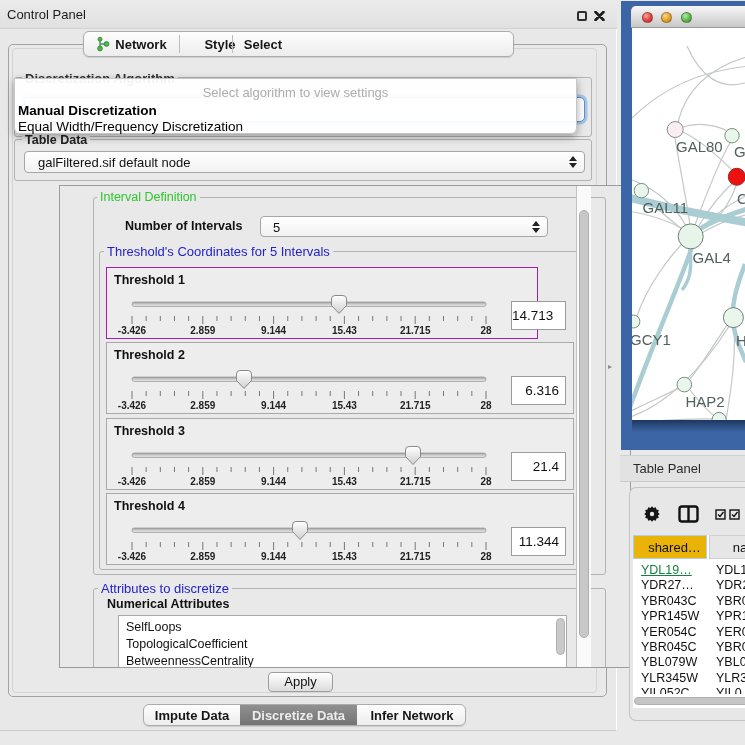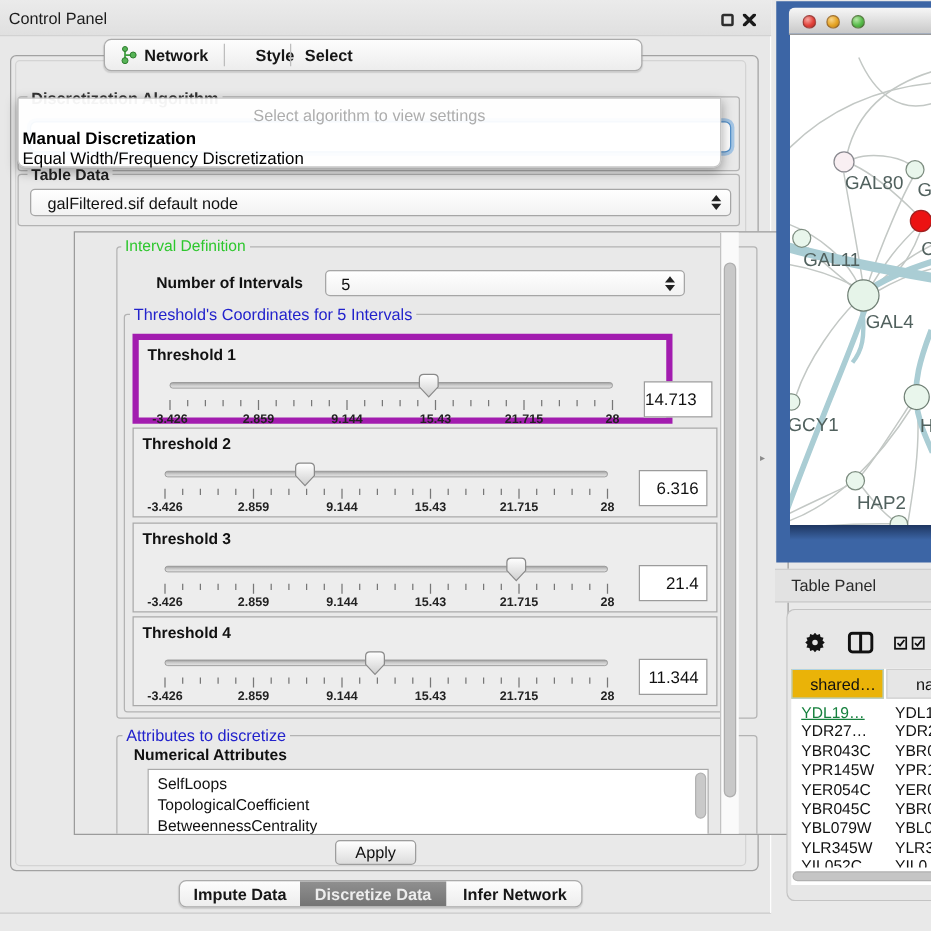--- a/index.html
+++ b/index.html
@@ -67,21 +67,21 @@
         <linearGradient id="thg" x1="0" y1="0" x2="0" y2="1">
           <stop offset="0" stop-color="#ffffff"></stop>
           <stop offset="1" stop-color="#cfcfcf"></stop>
         </linearGradient>
         <linearGradient id="trg" x1="0" y1="0" x2="0" y2="1">
           <stop offset="0" stop-color="#9d9d9d"></stop>
           <stop offset="0.45" stop-color="#c9c9c9"></stop>
           <stop offset="1" stop-color="#e8e8e8"></stop>
         </linearGradient>
       </defs>
-    </svg><div class="a" style="left:46px;top:81px;width:432px;height:72px;border:5px solid #a21caf;background:#ededed;">
+    </svg><div class="a" style="left:46px;top:81px;width:432px;height:72px;border:1px solid #a21caf;background:#ededed;">
       <div style="position:absolute;left:7px;top:5px;font-size:12.5px;font-weight:bold;color:#111;">Threshold 1</div>
       <svg style="position:absolute;left:0px;top:24px;" width="420" height="46" viewBox="0 0 420 46">
         <rect x="25" y="10" width="354" height="4.5" rx="2.2" fill="url(#trg)" stroke="#969696" stroke-width="0.7"></rect>
         <path d="M25.00,24 v8 M39.16,24 v5 M53.32,24 v5 M67.48,24 v5 M81.64,24 v5 M95.80,24 v8 M109.96,24 v5 M124.12,24 v5 M138.28,24 v5 M152.44,24 v5 M166.60,24 v8 M180.76,24 v5 M194.92,24 v5 M209.08,24 v5 M223.24,24 v5 M237.40,24 v8 M251.56,24 v5 M265.72,24 v5 M279.88,24 v5 M294.04,24 v5 M308.20,24 v8 M322.36,24 v5 M336.52,24 v5 M350.68,24 v5 M364.84,24 v5 M379.00,24 v8" stroke="#777" stroke-width="1"></path>
         <text x="25.00" y="42" font-size="10" font-weight="bold" fill="#222" text-anchor="middle" font-family="Liberation Sans">-3.426</text>
         <text x="95.80" y="42" font-size="10" font-weight="bold" fill="#222" text-anchor="middle" font-family="Liberation Sans">2.859</text>
         <text x="166.60" y="42" font-size="10" font-weight="bold" fill="#222" text-anchor="middle" font-family="Liberation Sans">9.144</text>
         <text x="237.40" y="42" font-size="10" font-weight="bold" fill="#222" text-anchor="middle" font-family="Liberation Sans">15.43</text>
         <text x="308.20" y="42" font-size="10" font-weight="bold" fill="#222" text-anchor="middle" font-family="Liberation Sans">21.715</text>
         <text x="379.00" y="42" font-size="10" font-weight="bold" fill="#222" text-anchor="middle" font-family="Liberation Sans">28</text>

